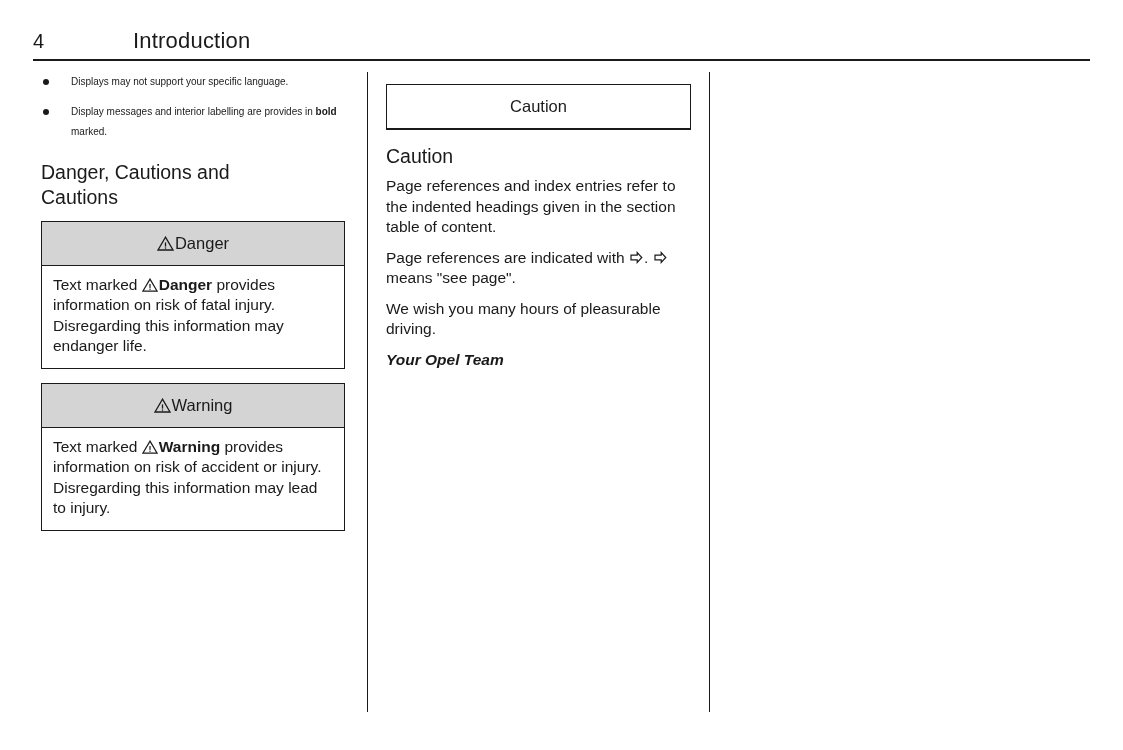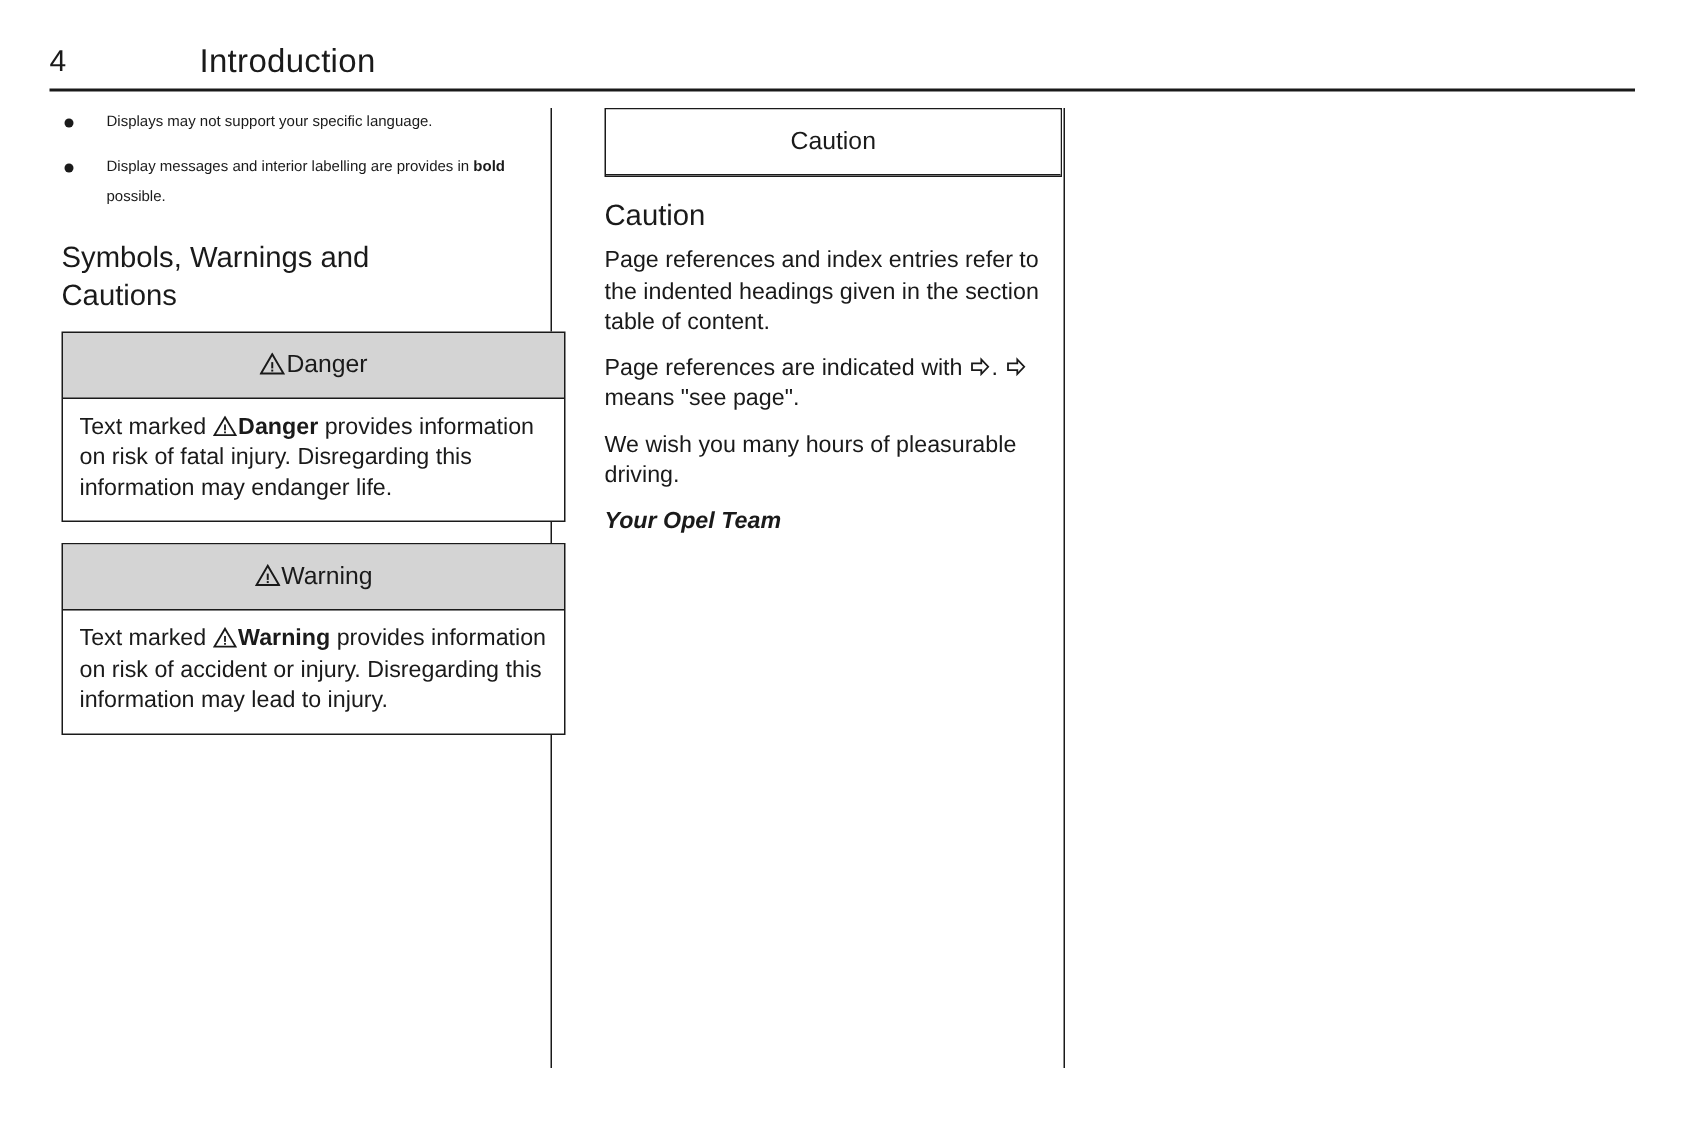--- a/index.html
+++ b/index.html
@@ -60,21 +60,21 @@
   }
   .col-divider.d1 { left: 367px; }
   .col-divider.d2 { left: 709px; }
 
   
   .column {
     position: absolute;
     top: 72px;
   }
   .column.left  { left: 36px;  width: 316px; }
-  .column.right { left: 403px; width: 305px; }
+  .column.right { left: 386px; width: 305px; margin-top: 12px; }
 
   
   .bullet-list {
     margin: 0;
     padding: 0;
     list-style: none;
   }
   .bullet-item {
     position: relative;
     padding-left: 35px;
@@ -101,21 +101,21 @@
     font-weight: 400;
     margin: 17px 0 11px 5px;
     max-width: 270px;
   }
   .section-heading.symbols { margin: 0 0 7px 0; }
 
   
   .notice {
     border: 1.4px solid #1a1a1a;
     margin: 0 0 14px 5px;
-    width: 336px;
+    width: 304px;
     box-sizing: border-box;
     background: #ffffff;
   }
   .notice.caution-box { margin-left: 0; width: 305px; }
   .notice-head {
     border-bottom: 1.4px solid #1a1a1a;
     text-align: center;
     font-size: 16.5px;
     line-height: 20px;
     font-weight: 400;
@@ -166,25 +166,25 @@
 <div class="col-divider d1"></div>
 <div class="col-divider d2"></div>
 
 <div class="column left">
 
   <ul class="bullet-list">
     <li class="bullet-item">
       <span>Displays may not support your specific language.</span><b></b><span></span>
     </li>
     <li class="bullet-item">
-      <span>Display messages and interior labelling are provides in </span><b>bold</b><span> possible.</span>
+      <span>Display messages and interior labelling are provides in </span><b>bold</b><span> marked.</span>
     </li>
   </ul>
 
-  <h2 class="section-heading">Symbols, Warnings and Cautions</h2>
+  <h2 class="section-heading">Danger, Cautions and Cautions</h2>
 
   <div class="notice">
     <div class="notice-head shaded">
       <span class="tri">
         <svg width="17" height="15" viewBox="0 0 17 15" aria-hidden="true">
           <path d="M8.5 1.2 L16 14 L1 14 Z" fill="none" stroke="#1a1a1a" stroke-width="1.3" stroke-linejoin="miter"></path>
           <rect x="7.85" y="6.4" width="1.3" height="4.2" fill="#1a1a1a"></rect>
           <rect x="7.85" y="11.4" width="1.3" height="1.3" fill="#1a1a1a"></rect>
         </svg>
       </span><span>Danger</span>

